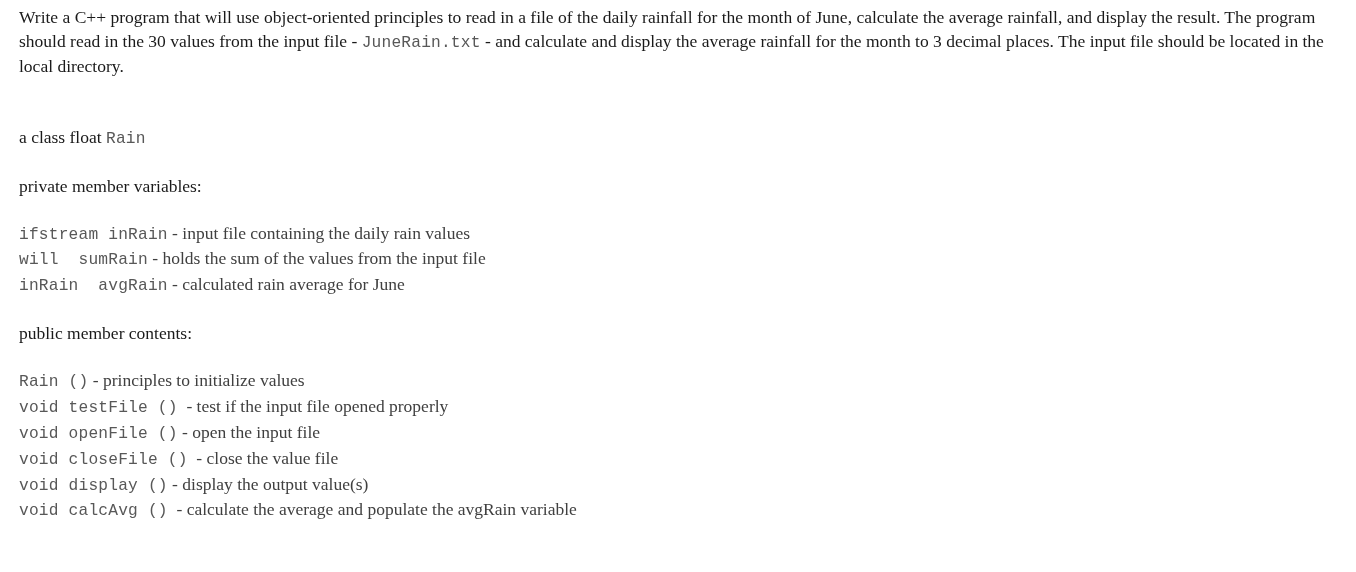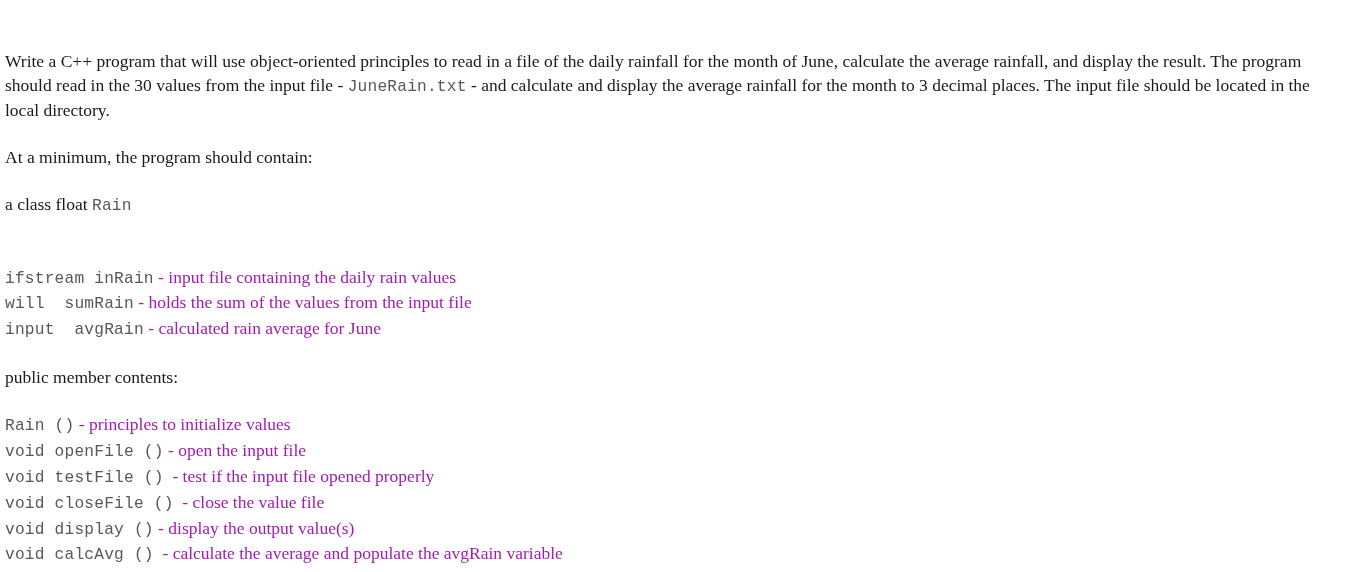--- a/index.html
+++ b/index.html
@@ -9,24 +9,23 @@
   }
   body {
     width: 1356px;
     height: 572px;
     overflow: hidden;
     font-family: "Liberation Serif", "DejaVu Serif", serif;
     color: #1a1a1a;
     -webkit-font-smoothing: antialiased;
   }
   #doc {
-    padding: 6px 0 0 5px;
+    padding: 6px 0 0 19px;
     width: 1351px;
     box-sizing: border-box;
-    margin-top: 44px;
   }
   .para {
     font-size: 17.5px;
     line-height: 23.5px;
     color: #1a1a1a;
     margin: 0;
     text-align: left;
     max-width: 1325px;
   }
   .spacer-line {
@@ -44,57 +43,57 @@
   code, .mono {
     font-family: "Liberation Mono", "DejaVu Sans Mono", monospace;
     font-size: 16.2px;
     color: #585858;
     white-space: pre;
     letter-spacing: 0.2px;
   }
   .desc {
     font-family: "Liberation Serif", "DejaVu Serif", serif;
     font-size: 17.5px;
-    color: #a21caf;
+    color: #404040;
   }
 </style>
 </head>
 <body>
 
 <div id="doc">
 
   <p class="para"><span>Write a C++ program that will use object-oriented principles to read in a file of the daily rainfall for the month of June, calculate the average rainfall, and display the result.  The program should read in the 30 values from the input file - </span><code>JuneRain.txt</code><span> - and calculate and display the average rainfall for the month to 3 decimal places.  The input file should be located in the local directory.</span></p>
 
   <div class="spacer-line"></div>
 
-  <p class="para">At a minimum, the program should contain:</p>
 
   <div class="spacer-line"></div>
 
   <p class="para"><span>a class float </span><code>Rain</code></p>
 
   <div class="spacer-line"></div>
 
+  <p class="para">private member variables:</p>
 
   <div class="spacer-line"></div>
 
   <div class="codeblock">
     <div class="codeline"><span class="mono">ifstream inRain</span><span class="desc"> - input file containing the daily rain values</span></div>
     <div class="codeline"><span class="mono">will  sumRain</span><span class="desc"> - holds the sum of the values from the input file</span></div>
-    <div class="codeline"><span class="mono">input  avgRain</span><span class="desc"> - calculated rain average for June</span></div>
+    <div class="codeline"><span class="mono">inRain  avgRain</span><span class="desc"> - calculated rain average for June</span></div>
   </div>
 
   <div class="spacer-line"></div>
 
   <p class="para">public member contents:</p>
 
   <div class="spacer-line"></div>
 
   <div class="codeblock">
     <div class="codeline"><span class="mono">Rain ()</span><span class="desc"> - principles to initialize values</span></div>
+    <div class="codeline"><span class="mono">void testFile ()</span><span class="desc">  - test if the input file opened properly</span></div>
     <div class="codeline"><span class="mono">void openFile ()</span><span class="desc"> - open the input file</span></div>
-    <div class="codeline"><span class="mono">void testFile ()</span><span class="desc">  - test if the input file opened properly</span></div>
     <div class="codeline"><span class="mono">void closeFile ()</span><span class="desc">  - close the value file</span></div>
     <div class="codeline"><span class="mono">void display ()</span><span class="desc"> - display the output value(s)</span></div>
     <div class="codeline"><span class="mono">void calcAvg ()</span><span class="desc">  - calculate the average and populate the avgRain variable</span></div>
   </div>
 
 </div>
 
 </body></html>

